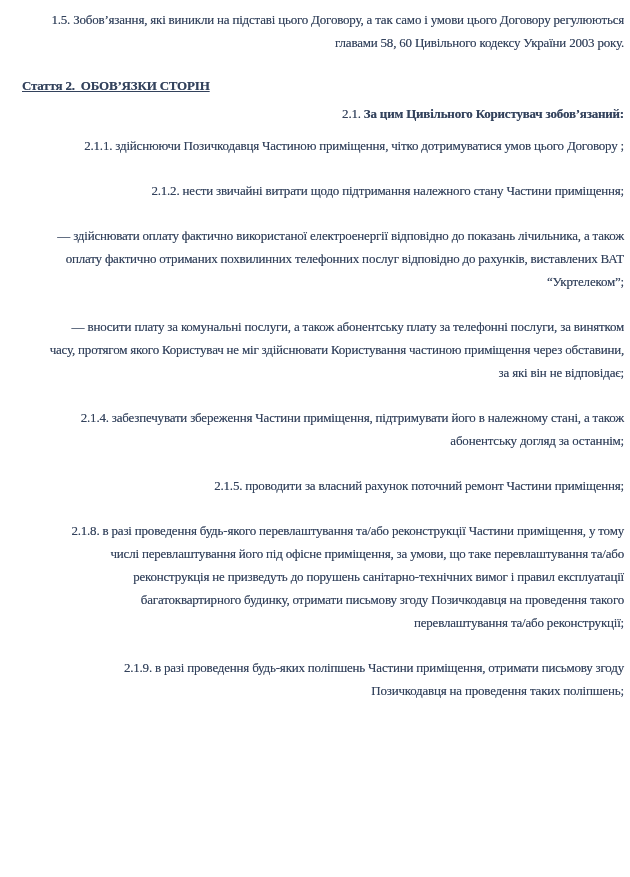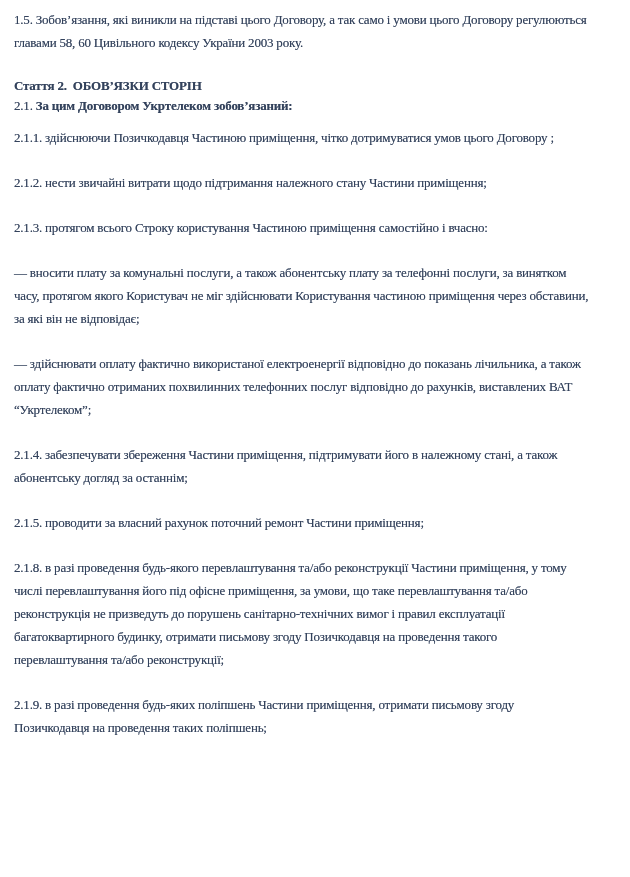--- a/index.html
+++ b/index.html
@@ -20,62 +20,63 @@
     font-family: "Liberation Serif", "DejaVu Serif", serif;
     font-size: 13px;
     line-height: 23px;
     letter-spacing: -0.2px;
     color: #33425c;
     text-shadow: 0 0 0.5px rgba(51, 66, 92, 0.55);
   }
   .para {
     margin: 0 0 22px 0;
     white-space: pre-line;
+    text-align: right;
   }
   .heading {
     font-size: 13px;
     font-weight: bold;
     line-height: 20px;
-    margin: 0;
+    margin: 8px;
     white-space: pre;
+    text-decoration: underline;
   }
   .clause-2-1 {
     line-height: 20px;
     margin: 0 0 10px 0;
     white-space: normal;
   }
   .b {
     font-weight: bold;
   }
 </style>
 </head>
 <body>
 
 <div class="page">
 
   <p class="para">1.5. Зобов’язання, які виникли на підставі цього Договору, а так само і умови цього Договору регулюються
 главами 58, 60 Цивільного кодексу України 2003 року.</p>
 
   <h2 class="heading">Стаття 2.  ОБОВ’ЯЗКИ СТОРІН</h2>
 
-  <p class="para clause-2-1"><span>2.1. </span><span class="b">За цим Договором Укртелеком зобов’язаний:</span></p>
+  <p class="para clause-2-1"><span>2.1. </span><span class="b">За цим Цивільного Користувач зобов’язаний:</span></p>
 
   <p class="para">2.1.1. здійснюючи Позичкодавця Частиною приміщення, чітко дотримуватися умов цього Договору ;</p>
 
   <p class="para">2.1.2. нести звичайні витрати щодо підтримання належного стану Частини приміщення;</p>
 
-  <p class="para">2.1.3. протягом всього Строку користування Частиною приміщення самостійно і вчасно:</p>
+
+  <p class="para">— здійснювати оплату фактично використаної електроенергії відповідно до показань лічильника, а також
+оплату фактично отриманих похвилинних телефонних послуг відповідно до рахунків, виставлених ВАТ
+“Укртелеком”;</p>
 
   <p class="para">— вносити плату за комунальні послуги, а також абонентську плату за телефонні послуги, за винятком
 часу, протягом якого Користувач не міг здійснювати Користування частиною приміщення через обставини,
 за які він не відповідає;</p>
-
-  <p class="para">— здійснювати оплату фактично використаної електроенергії відповідно до показань лічильника, а також
-оплату фактично отриманих похвилинних телефонних послуг відповідно до рахунків, виставлених ВАТ
-“Укртелеком”;</p>
 
   <p class="para">2.1.4. забезпечувати збереження Частини приміщення, підтримувати його в належному стані, а також
 абонентську догляд за останнім;</p>
 
   <p class="para">2.1.5. проводити за власний рахунок поточний ремонт Частини приміщення;</p>
 
 
 
   <p class="para">2.1.8. в разі проведення будь-якого перевлаштування та/або реконструкції Частини приміщення, у тому
 числі перевлаштування його під офісне приміщення, за умови, що таке перевлаштування та/або

